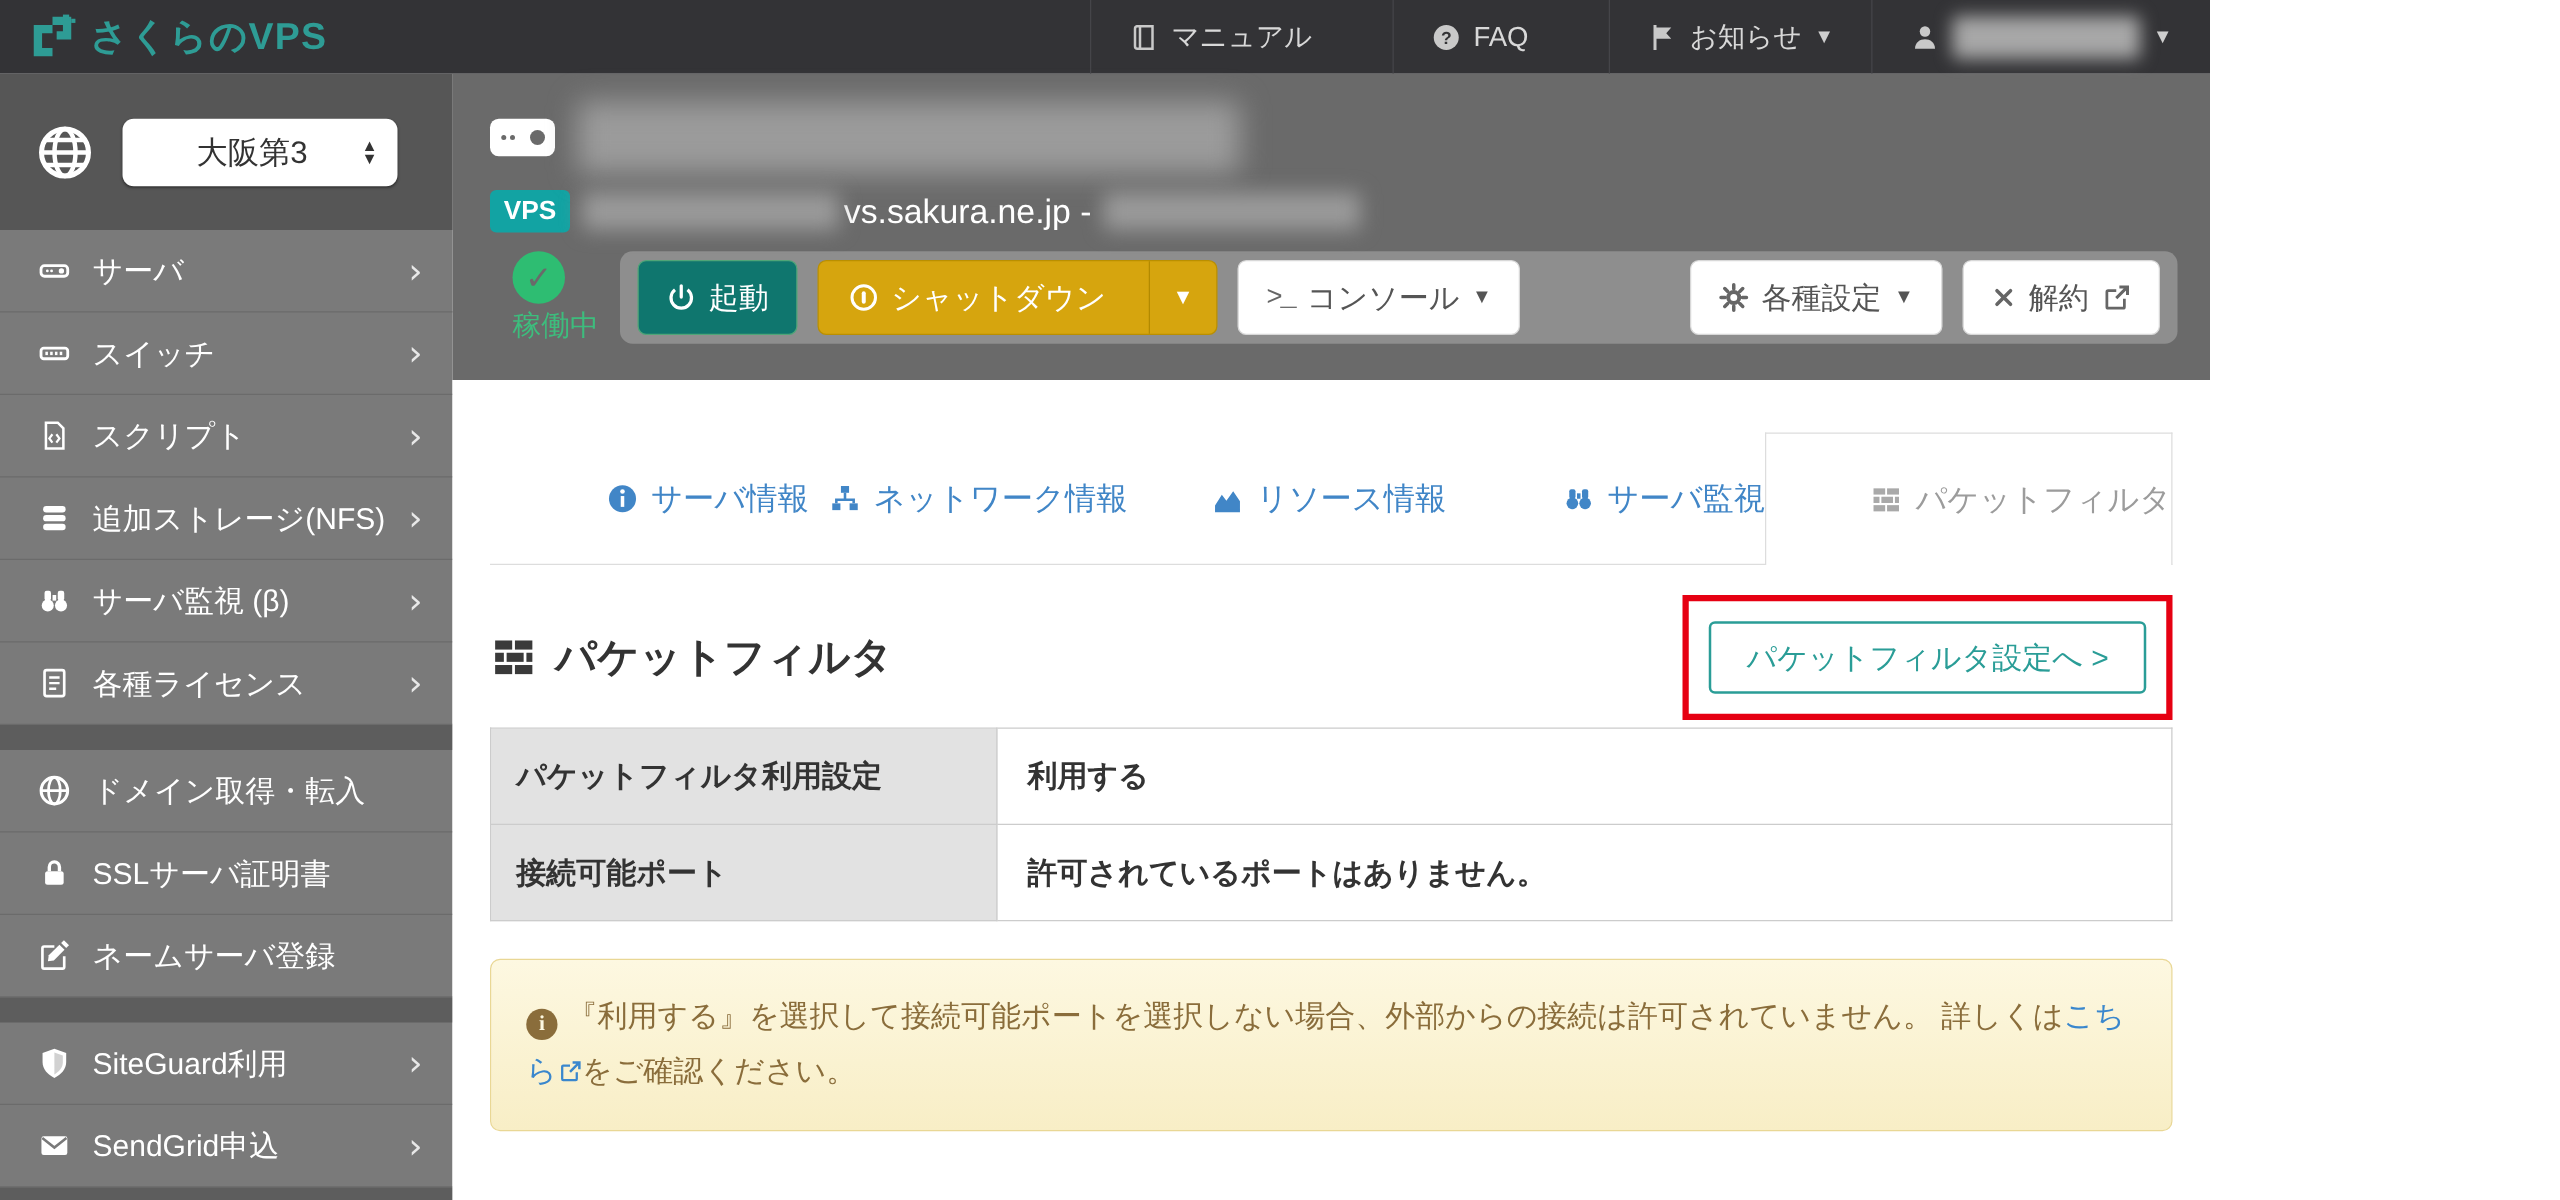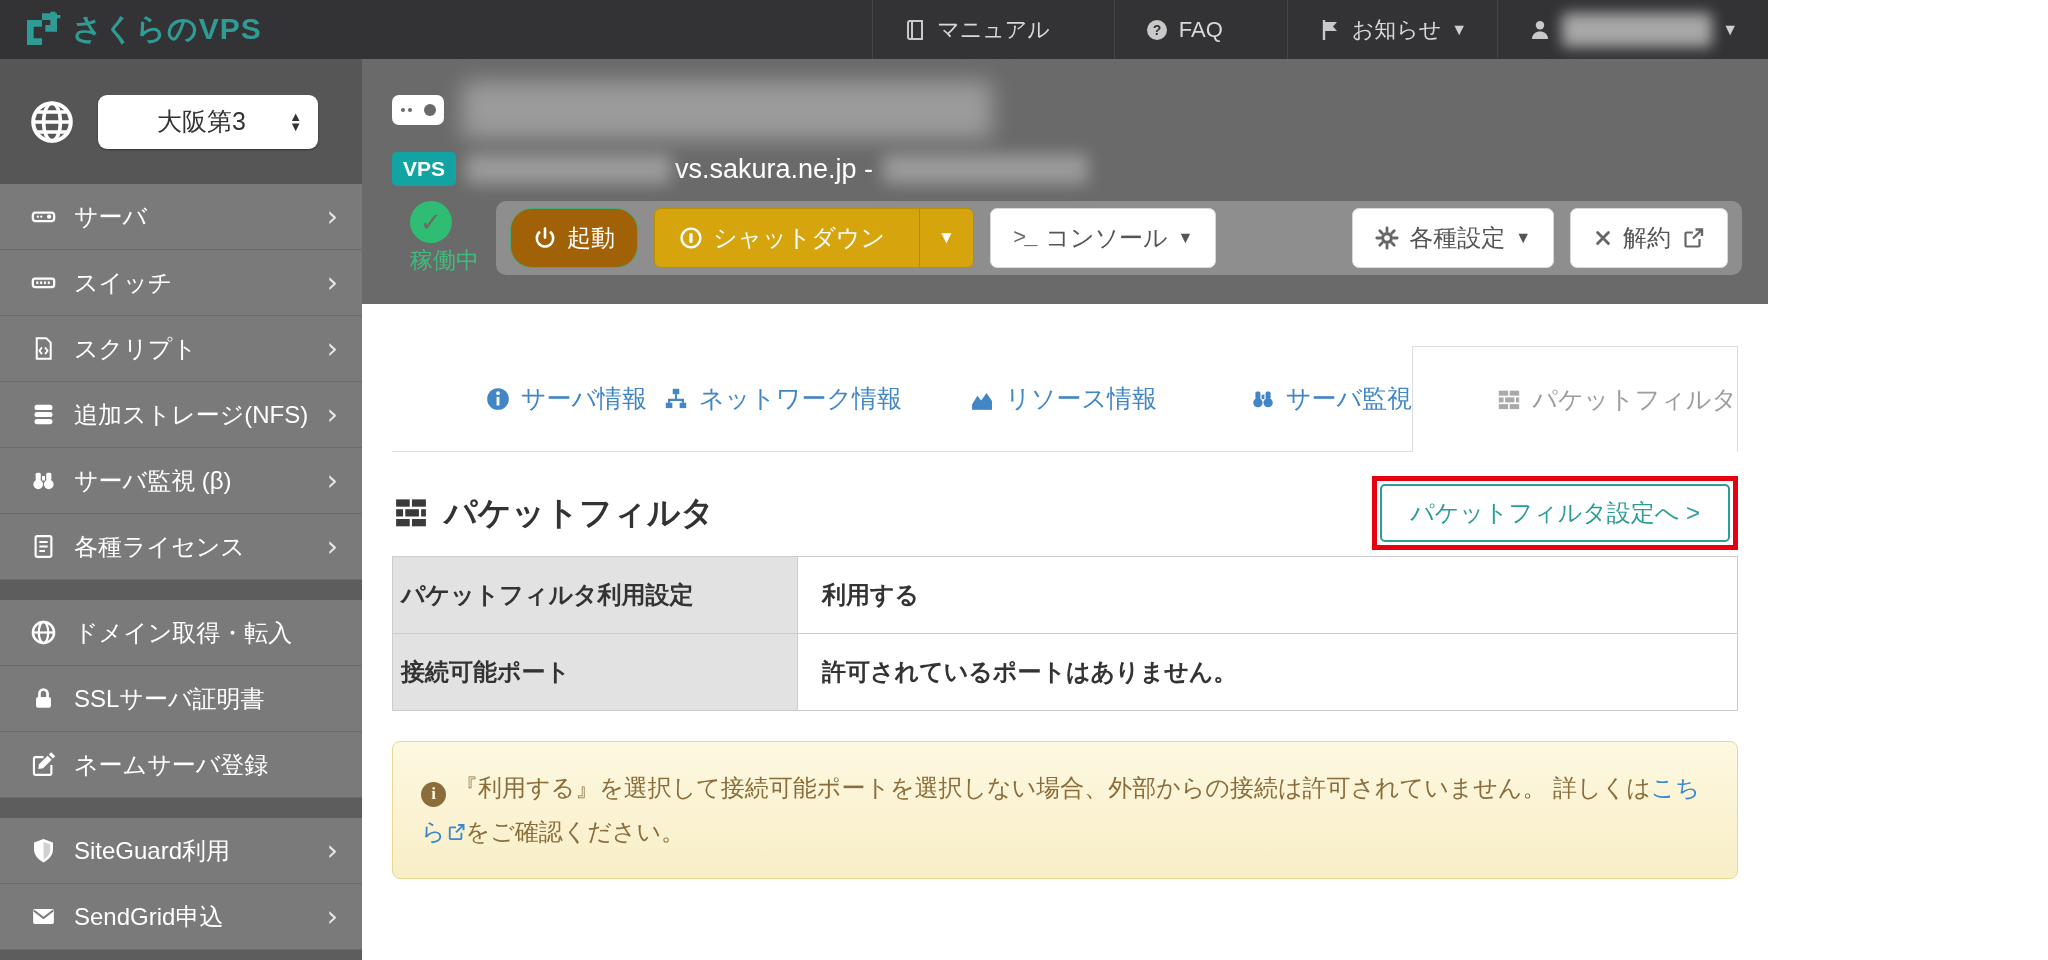--- a/index.html
+++ b/index.html
@@ -50,42 +50,42 @@
   .host-redact1 { width:205px; height:30px; margin-left:10px; filter:blur(8px); background:#9a9a9a; }
   .host-text { color:#fff; font-size:27px; margin:0 10px 0 4px; }
   .host-redact2 { width:205px; height:30px; filter:blur(8px); background:#9a9a9a; }
   .action-row { display:flex; margin-top:12px; align-items:stretch; }
   .status { width:104px; flex:0 0 104px; display:flex; flex-direction:column; align-items:flex-start; padding-left:18px; }
   .chk { width:42px; height:42px; border-radius:50%; background:#2ebd72; color:#6a6a6a; font-size:26px; font-weight:bold; display:flex; align-items:center; justify-content:center; }
   .status .lbl { color:#3dbd7d; font-size:23px; margin-top:2px; white-space:nowrap; }
   .panel { flex:1; background:#8e8e8e; border-radius:10px; display:flex; align-items:center; padding:0 14px; gap:16px; height:74px; }
   .btn { height:60px; border-radius:7px; display:flex; align-items:center; gap:10px; font-size:24px; padding:0 22px; cursor:pointer; border:1px solid transparent; white-space:nowrap; }
   .btn .ic { width:24px; height:24px; }
-  .btn-start { background:#a16207; border-color:#4fa578; color:#fff;border-radius:22px; }
+  .btn-start { background:#0f766e; border-color:#4fa578; color:#fff; }
   .btn-shutdown { background:#d6a50e; border-color:#ba8f00; color:#fff; padding:0; }
   .btn-shutdown .main-part { display:flex; align-items:center; gap:10px; padding:0 24px; height:100%; }
   .btn-shutdown .dd { width:54px; height:100%; border-left:1px solid #b38a00; display:flex; align-items:center; justify-content:center; font-size:17px; }
   .btn-white { background:#fff; border-color:#d8d8d8; color:#555; }
   .btn-white .ic { color:#666; }
   .term-glyph { font-family:"Liberation Mono","DejaVu Sans Mono",monospace; font-size:22px; letter-spacing:-2px; color:#666; }
   .spacer { flex:1; }
 
   
   .content { flex:1; background:#fff; padding:0 30px; }
   .tabs { margin-top:42px; display:flex; align-items:stretch; height:106px; border-bottom:1px solid #ddd; }
   .tab { flex:1; display:flex; align-items:center; justify-content:flex-end; gap:10px; color:#4186c7; font-size:25px; cursor:pointer; }
   .tab .ic { width:26px; height:26px; }
   .tab-active { flex:0 0 326px; background:#fff; border:1px solid #ddd; border-bottom:none; margin-bottom:-1px; color:#9c9c9c; }
   .page-head { margin-top:24px; display:flex; align-items:center; justify-content:space-between; }
   .page-title { display:flex; align-items:center; gap:14px; font-size:33px; font-weight:bold; color:#333; }
   .page-title .ic { width:38px; height:38px; color:#3a3a3a; }
-  .red-wrap { border:5px solid #e60012; padding:3px; }
+  .red-wrap { border:5px solid #e60012; padding:16px; }
   .btn-teal { display:flex; align-items:center; justify-content:center; background:#fff; border:2px solid #2a9d97; border-radius:5px; color:#2a9d97; font-size:24px; padding:11px 28px; cursor:pointer; white-space:nowrap; }
   table.kv { width:100%; border-collapse:collapse; margin-top:6px; font-size:24px; }
-  table.kv th { width:405px; background:#e2e2e2; border:1px solid #ccc; text-align:left; font-weight:bold; color:#333; padding:22px 8px; }
+  table.kv th { width:405px; background:#e2e2e2; border:1px solid #ccc; text-align:left; font-weight:bold; color:#333; padding:22px 20px; }
   table.kv td { border:1px solid #ccc; color:#333; font-weight:bold; padding:22px 24px; }
   .note { margin-top:30px; background:linear-gradient(180deg,#fdf8e1,#f8eec6); border:1px solid #e9d795; border-radius:8px; padding:24px 28px; color:#8a6d3b; font-size:24px; line-height:44px; }
   .info-dot { display:inline-flex; width:25px; height:25px; border-radius:50%; background:#8a6d3b; color:#fdf8e1; font-size:17px; font-weight:bold; align-items:center; justify-content:center; vertical-align:-3px; margin-right:8px; font-family:"Liberation Serif","DejaVu Serif",serif; }
   .note a { color:#3a87cd; text-decoration:none; cursor:pointer; }
   .ext-blue { width:20px; height:20px; color:#3a87cd; vertical-align:-2px; }
   .ic { display:inline-block; }
 </style>
 </head>
 <body>
 

